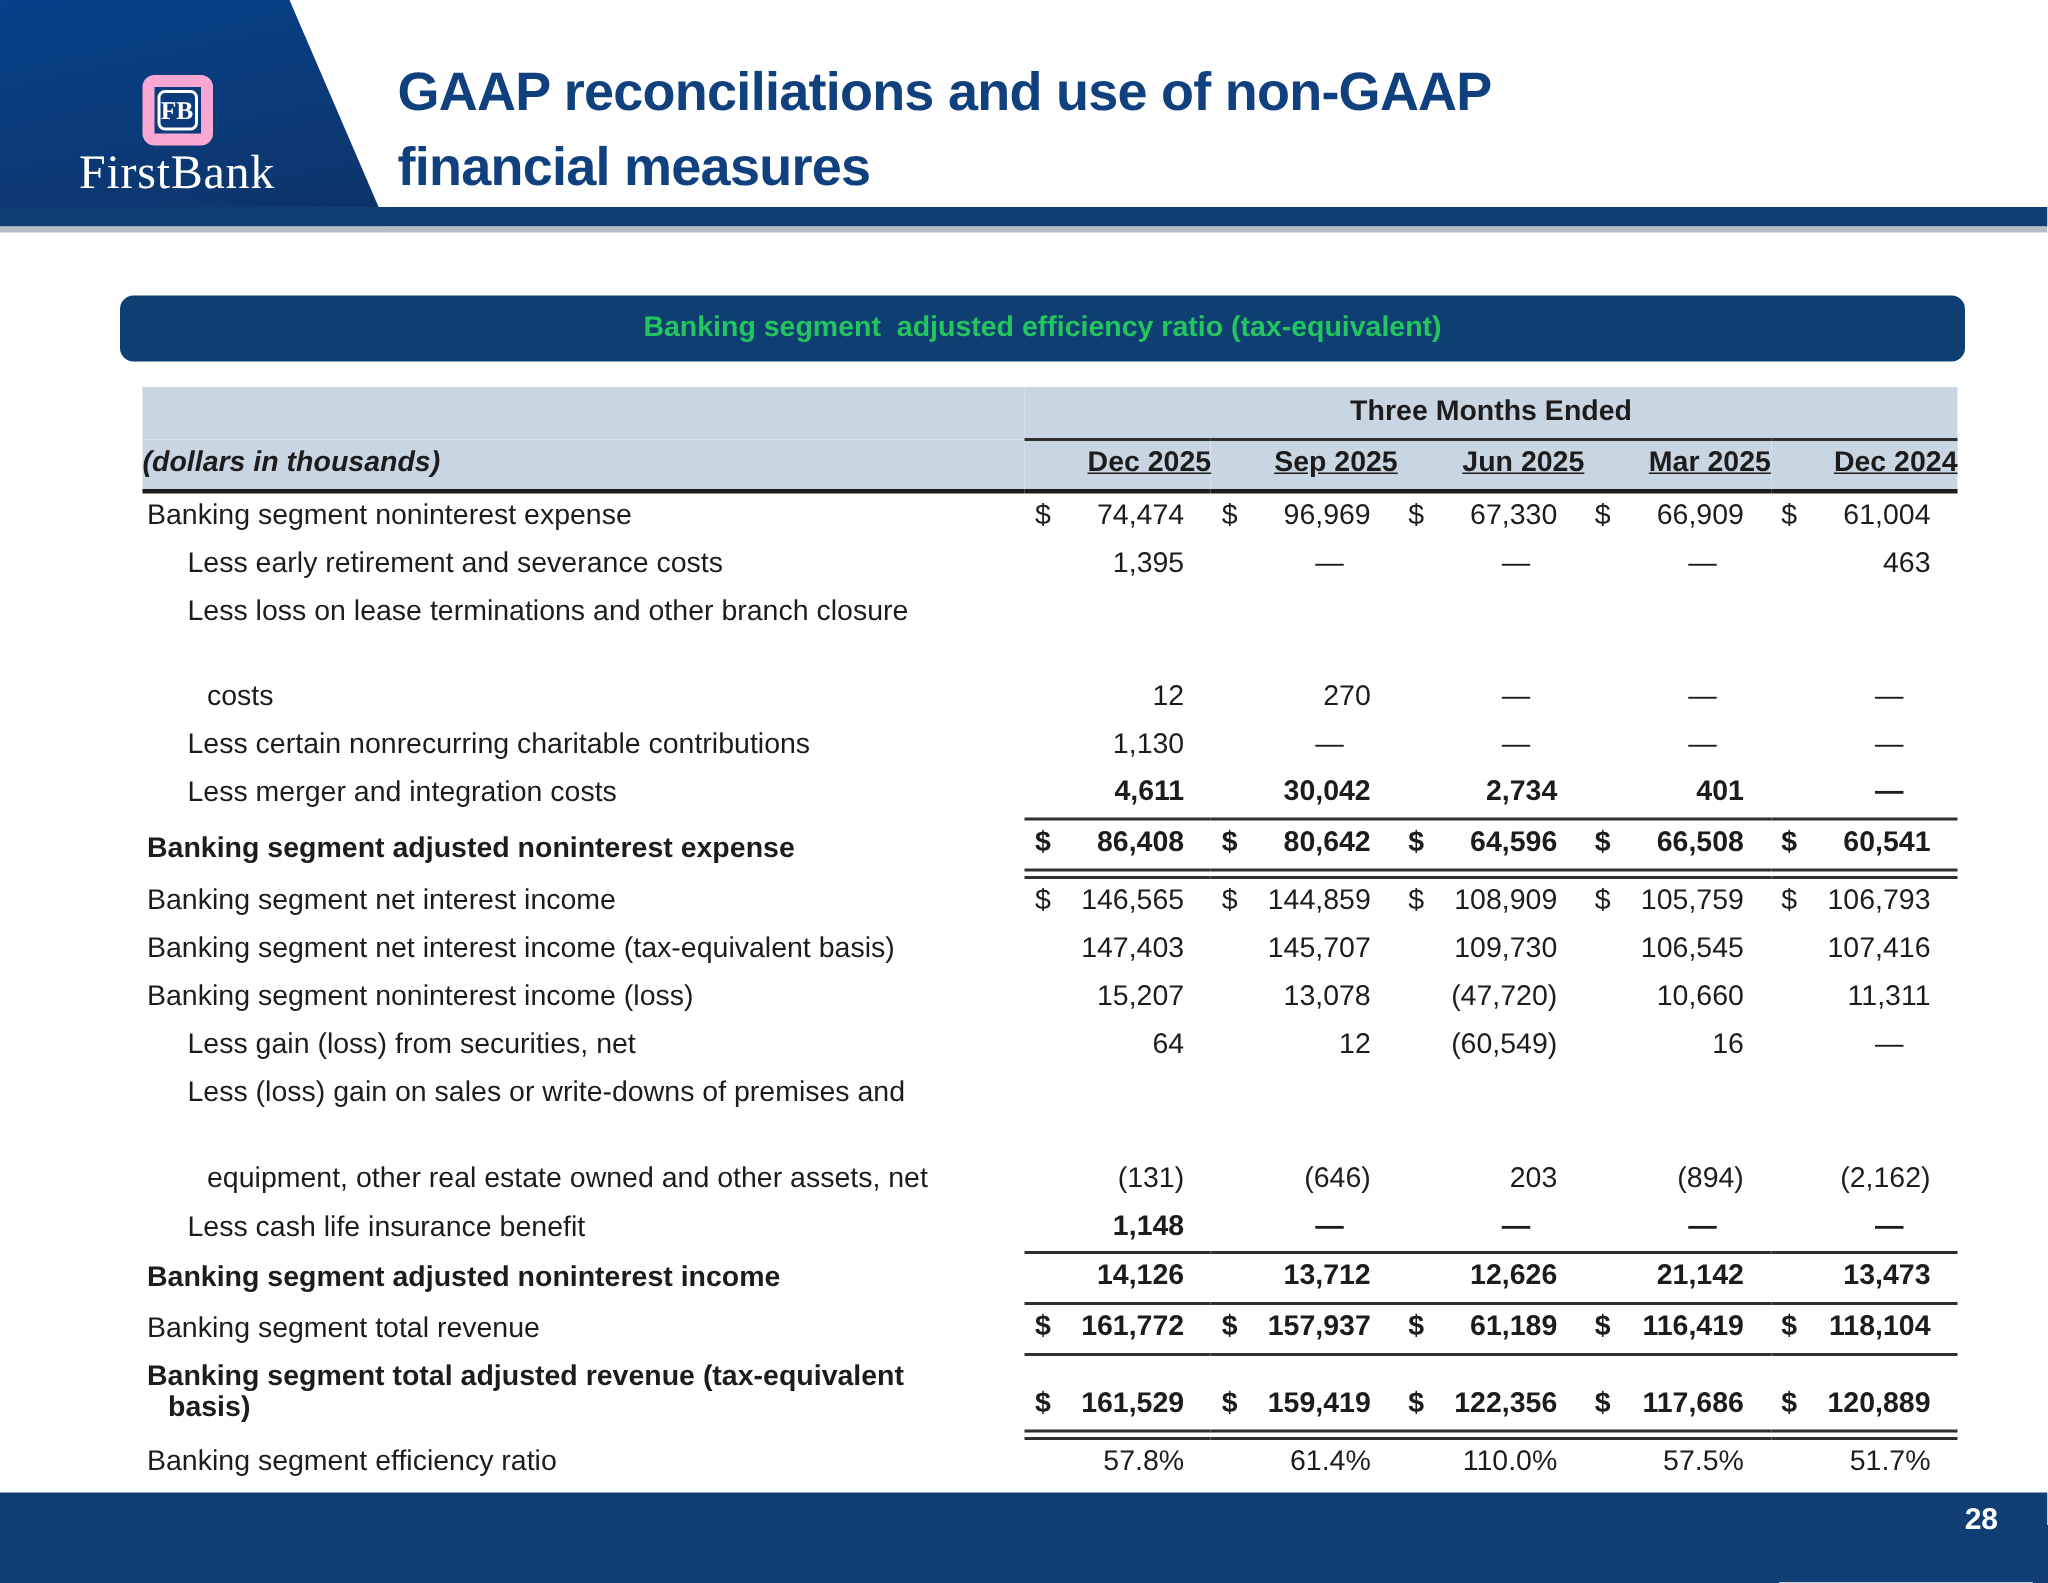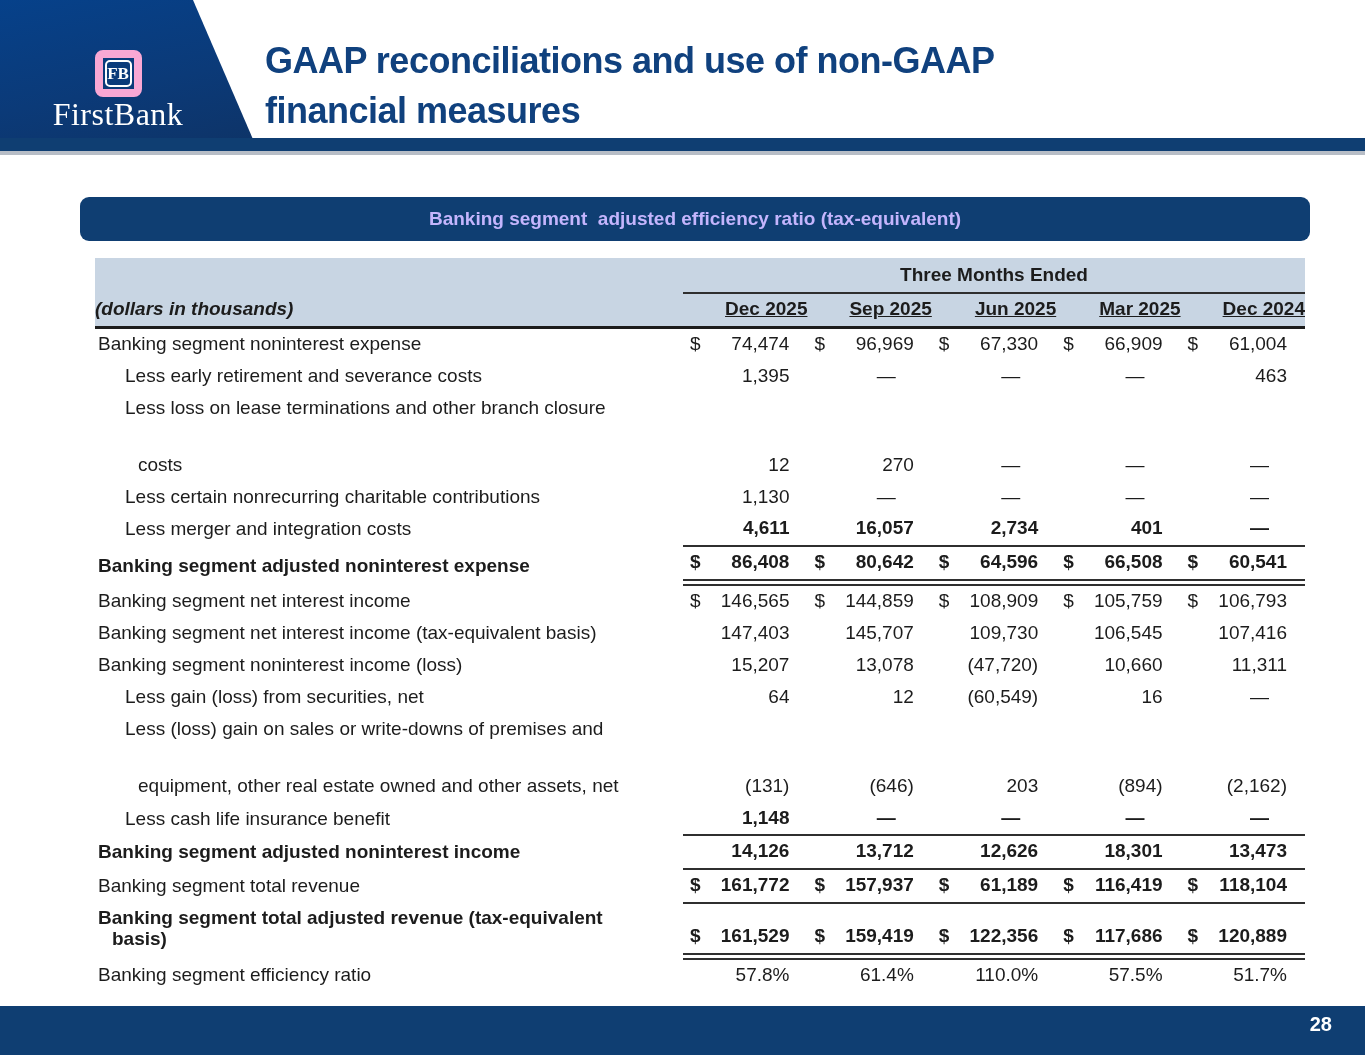--- a/index.html
+++ b/index.html
@@ -42,21 +42,21 @@
     position:absolute; left:265px; top:36px;
     color:#10417e; font-weight:bold; font-size:36px; line-height:50px;
     letter-spacing:-0.5px;
   }
 
   
   .banner {
     margin:42px 0 0 80px; width:1230px; height:44px;
     background:#0f3e72; border-radius:9px;
     display:flex; align-items:center; justify-content:center;
-    color:#c4b5fd; font-weight:bold; font-size:19px;
+    color:#22c55e; font-weight:bold; font-size:19px;
     white-space:pre-wrap;
   }
 
   
   table.fin {
     margin:17px 0 0 95px; width:1210px;
     border-collapse:collapse; table-layout:fixed;
     color:#1c1c1c;
   }
   col.c-label { width:48.6%; }
@@ -88,21 +88,21 @@
   }
   td.val .cur { margin-right:auto; }
   td.val .cv.dashc { padding-right:36px; }
 
   tr.b-single td.val { border-bottom:2.5px solid #2f2f2f;font-weight:bold; }
   tr.b-double td.val { border-bottom:7px double #2f2f2f; }
   tr.b-final  td     { border-bottom:4px solid #555555; }
 
   
   .footer {
-    position:absolute; left:0; right:0; bottom:0; height:49px;
+    position:absolute; left:0; right:0; bottom:0; height:60px;
     background:#0f3e72;
   }
   .page-num {
     position:absolute; right:33px; top:7px;
     color:#fff; font-weight:bold; font-size:20px;
   }
 </style>
 </head>
 <body>
 
@@ -247,21 +247,21 @@
           </td>
         </tr>
         <tr class="b-single">
           <td class="lbl">
             <div class="line1 ind1">Less merger and integration costs</div>
           </td>
           <td class="val">
             <div class="cv">4,611</div>
           </td>
           <td class="val">
-            <div class="cv">16,057</div>
+            <div class="cv">30,042</div>
           </td>
           <td class="val">
             <div class="cv">2,734</div>
           </td>
           <td class="val">
             <div class="cv">401</div>
           </td>
           <td class="val">
             <div class="cv dashc">—</div>
           </td>
@@ -444,21 +444,21 @@
           <td class="val">
             <div class="cv">14,126</div>
           </td>
           <td class="val">
             <div class="cv">13,712</div>
           </td>
           <td class="val">
             <div class="cv">12,626</div>
           </td>
           <td class="val">
-            <div class="cv">18,301</div>
+            <div class="cv">21,142</div>
           </td>
           <td class="val">
             <div class="cv">13,473</div>
           </td>
         </tr>
         <tr class="b-single">
           <td class="lbl">
             <div class="line1 ind0">Banking segment total revenue</div>
           </td>
           <td class="val">

